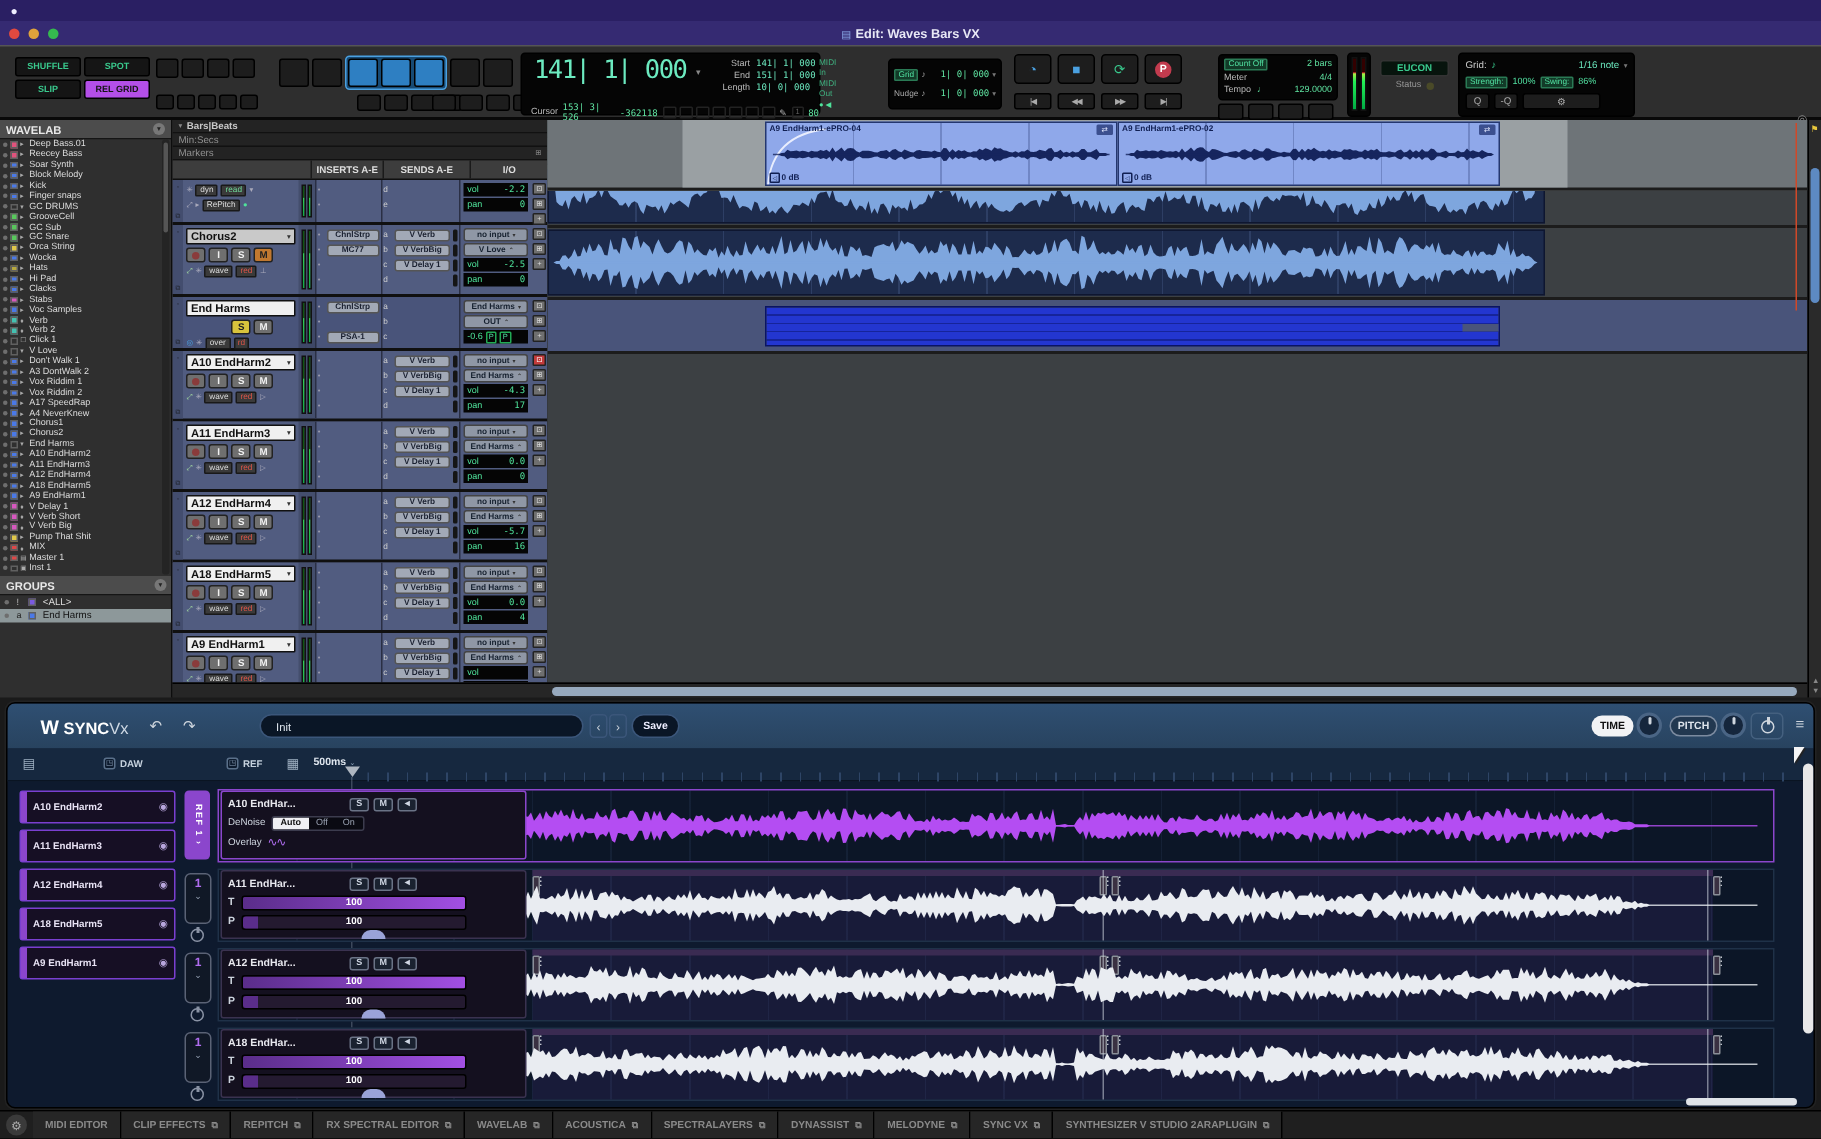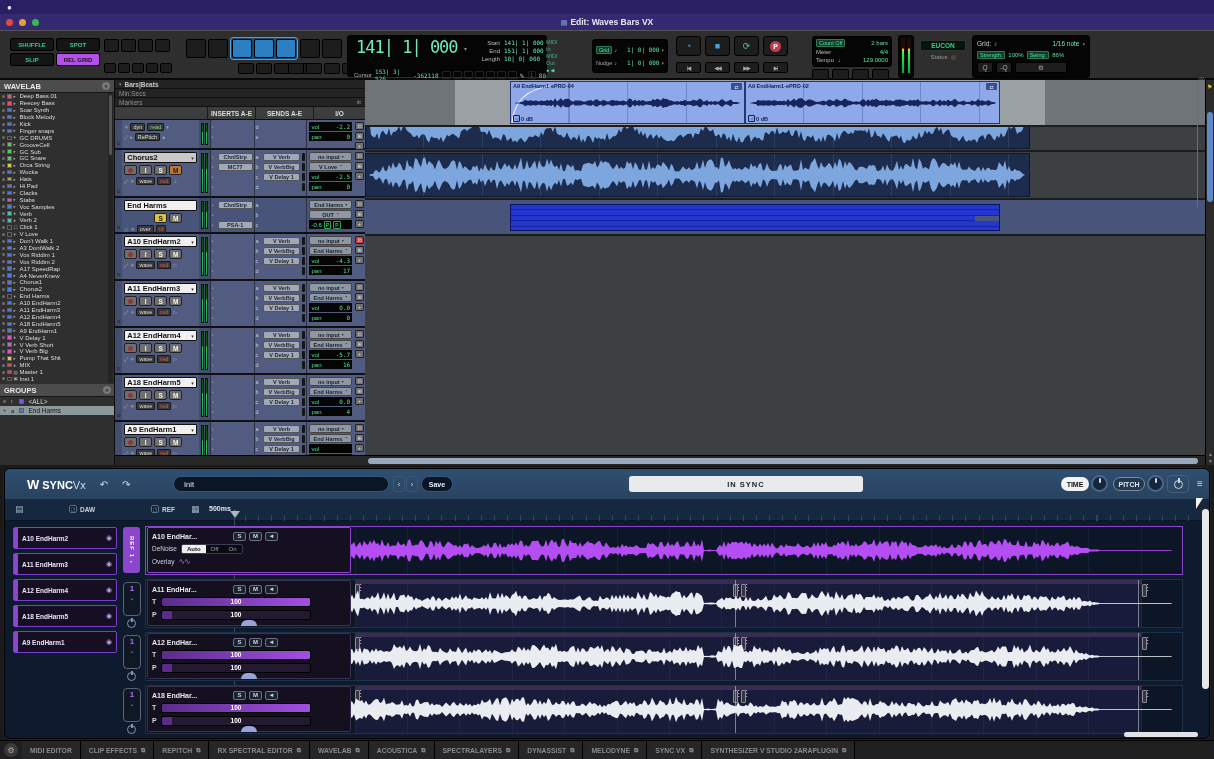--- a/index.html
+++ b/index.html
@@ -1870,21 +1870,20 @@
   <div class="a syncwin">
     <div class="svxhead">
       <span class="wlogo"><span class="w">W</span><span>SYNC</span><span class="vx">Vx</span></span>
       <span class="undore">↶</span>
       <span class="undore">↷</span>
     </div>
     <div class="presetbox">Init</div>
     <span class="pnav" style="left:388px">‹</span>
     <span class="pnav" style="left:401px">›</span>
     <span class="savebtn">Save</span>
-    <div class="insync">IN SYNC</div>
     <span class="pill time">TIME</span>
     <span class="knob" style="left:1086px">
         <i></i>
       </span>
     <span class="pill pitch">PITCH</span>
     <span class="knob" style="left:1142px">
         <i></i>
       </span>
     <span class="pwr">
         <i></i>

